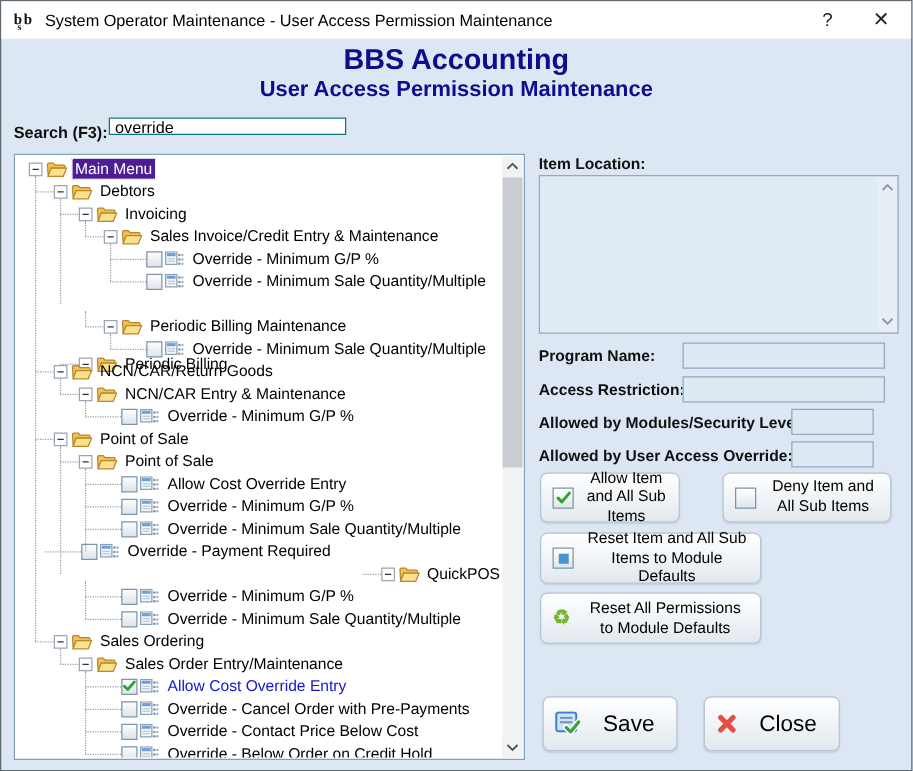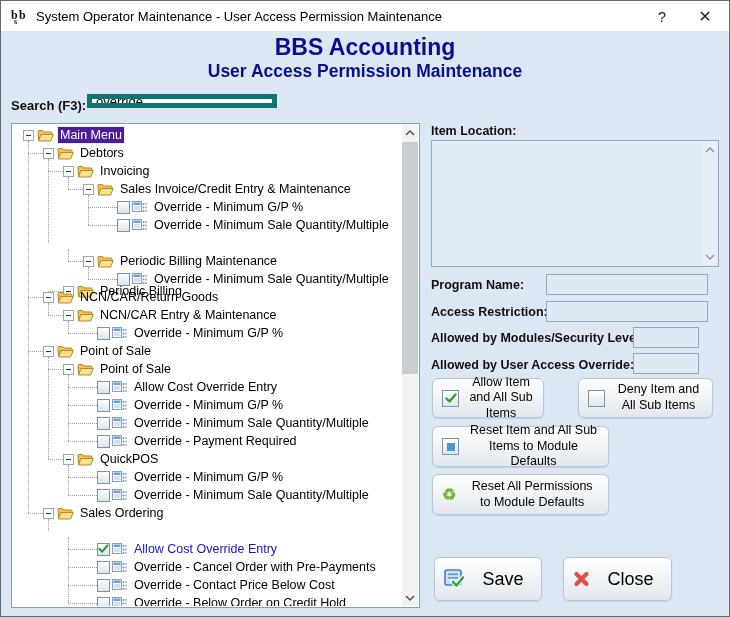--- a/index.html
+++ b/index.html
@@ -14,21 +14,21 @@
   .title-text { margin-left:8px; font-size:13px; color:#000; }
   .tb-btn { position:absolute; top:0; width:40px; height:30px; display:flex; align-items:center; justify-content:center; font-size:15px; color:#222; cursor:default; }
   .tb-help { right:47px; }
   .tb-close { right:4px; font-size:16px; }
   
   .h-app { position:absolute; left:0; top:33px; width:100%; text-align:center; font-size:23px; font-weight:bold; color:#0d0d8e; }
   .h-screen { position:absolute; left:0; top:60px; width:100%; text-align:center; font-size:17.5px; font-weight:bold; color:#0d0d8e; }
   
   .lbl { position:absolute; font-size:12.5px; font-weight:bold; color:#111; white-space:nowrap; }
   .search-lbl { left:10px; top:97px; font-size:13px; }
-  .search-input { position:absolute; left:86px; top:93px; width:190px; height:14px; border:5px solid #0f766e; background:#fff; font-family:"Liberation Sans",sans-serif; font-size:13px; padding:0 4px; color:#000; }
+  .search-input { position:absolute; left:86px; top:93px; width:190px; height:14px; border:1px solid #0f766e; background:#fff; font-family:"Liberation Sans",sans-serif; font-size:13px; padding:0 4px; color:#000; }
   
   .tree { position:absolute; left:10px; top:122px; width:409px; height:485px; background:#fff; border:1px solid #82a0ba; }
   .tree-content { position:absolute; left:1px; top:0; right:17px; bottom:1px; overflow:hidden; }
   .trow { position:absolute; left:0; width:100%; height:18px; display:flex; align-items:center; font-size:12.5px; color:#000; white-space:nowrap; }
   .conn { display:inline-block; height:0; border-top:1px dotted #9aa0a6; flex:0 0 auto; }
   .minus { flex:0 0 auto; width:11px; height:11px; border:1px solid #9aa7b4; background:#fff; display:flex; align-items:center; justify-content:center; margin-right:3px; }
   .minus i { display:block; width:5px; height:1px; background:#333; }
   .ficon { flex:0 0 auto; margin-right:4px; }
   .cb { flex:0 0 auto; width:13px; height:13px; border:1px solid #7e93a6; background:linear-gradient(180deg,#fdfdfd,#dde4ea); display:flex; align-items:center; justify-content:center; margin-right:2px; }
   .picon { flex:0 0 auto; margin-right:5px; }
@@ -296,38 +296,38 @@
             <rect x="2" y="7.5" width="6" height="1" fill="#b9c9d8"></rect>
             <circle cx="11.5" cy="3" r="1" fill="#7a91a6"></circle>
             <circle cx="14" cy="3" r="1" fill="#9db1c3"></circle>
             <circle cx="11.5" cy="6.5" r="1" fill="#7a91a6"></circle>
             <circle cx="14" cy="6.5" r="1" fill="#9db1c3"></circle>
             <circle cx="11.5" cy="10" r="1" fill="#7a91a6"></circle>
             <circle cx="14" cy="10" r="1" fill="#9db1c3"></circle>
           </svg>
           <span class="tlabel">Override - Minimum Sale Quantity/Multiple</span>
         </div>
-        <div class="trow" style="top: 308px; padding-left: 55px;">
+        <div class="trow" style="top: 308px; padding-left: 23px;">
           <span class="conn" style="width:29px"></span>
           <span class="cb"></span>
           <svg class="picon" width="15" height="13" viewBox="0 0 15 13">
             <rect x="0.5" y="0.5" width="9" height="10" fill="#f2f7fb" stroke="#8aa0b4"></rect>
             <rect x="1.5" y="1.5" width="7" height="2.5" fill="#6f9fd8"></rect>
             <rect x="2" y="5.5" width="6" height="1" fill="#b9c9d8"></rect>
             <rect x="2" y="7.5" width="6" height="1" fill="#b9c9d8"></rect>
             <circle cx="11.5" cy="3" r="1" fill="#7a91a6"></circle>
             <circle cx="14" cy="3" r="1" fill="#9db1c3"></circle>
             <circle cx="11.5" cy="6.5" r="1" fill="#7a91a6"></circle>
             <circle cx="14" cy="6.5" r="1" fill="#9db1c3"></circle>
             <circle cx="11.5" cy="10" r="1" fill="#7a91a6"></circle>
             <circle cx="14" cy="10" r="1" fill="#9db1c3"></circle>
           </svg>
           <span class="tlabel">Override - Payment Required</span>
         </div>
-        <div class="trow" style="top: 326px; padding-left: 35px;">
+        <div class="trow" style="top: 326px; padding-left: 35px; justify-content: flex-end;">
           <span class="conn" style="width:15px"></span>
           <span class="minus">
             <i></i>
           </span>
           <svg class="ficon" width="17" height="13" viewBox="0 0 17 13">
             <path d="M1 2.5 Q1 1.5 2 1.5 L5.5 1.5 L7 3 L14 3 Q15 3 15 4 L15 5.5 L4 5.5 L1.5 11.5 Z" fill="#f3c24f" stroke="#b8872c"></path>
             <path d="M4 5.5 L16.3 5.5 L13.6 12 L1.4 12 Z" fill="#fbe08e" stroke="#b8872c"></path>
           </svg>
           <span class="tlabel">QuickPOS</span>
         </div>
@@ -368,20 +368,31 @@
         <div class="trow" style="top: 380px; padding-left: 15px;">
           <span class="conn" style="width:15px"></span>
           <span class="minus">
             <i></i>
           </span>
           <svg class="ficon" width="17" height="13" viewBox="0 0 17 13">
             <path d="M1 2.5 Q1 1.5 2 1.5 L5.5 1.5 L7 3 L14 3 Q15 3 15 4 L15 5.5 L4 5.5 L1.5 11.5 Z" fill="#f3c24f" stroke="#b8872c"></path>
             <path d="M4 5.5 L16.3 5.5 L13.6 12 L1.4 12 Z" fill="#fbe08e" stroke="#b8872c"></path>
           </svg>
           <span class="tlabel">Sales Ordering</span>
+        </div>
+        <div class="trow" style="top: 398px; padding-left: 35px;">
+          <span class="conn" style="width:15px"></span>
+          <span class="minus">
+            <i></i>
+          </span>
+          <svg class="ficon" width="17" height="13" viewBox="0 0 17 13">
+            <path d="M1 2.5 Q1 1.5 2 1.5 L5.5 1.5 L7 3 L14 3 Q15 3 15 4 L15 5.5 L4 5.5 L1.5 11.5 Z" fill="#f3c24f" stroke="#b8872c"></path>
+            <path d="M4 5.5 L16.3 5.5 L13.6 12 L1.4 12 Z" fill="#fbe08e" stroke="#b8872c"></path>
+          </svg>
+          <span class="tlabel">Sales Order Entry/Maintenance</span>
         </div>
         <div class="trow checked" style="top: 416px; padding-left: 55px;">
           <span class="conn" style="width:29px"></span>
           <span class="cb">
             <svg width="11" height="10" viewBox="0 0 11 10">
               <path d="M1.5 5 L4.2 7.6 L9.5 1.5" stroke="#2fa12f" stroke-width="2.2" fill="none" stroke-linecap="round" stroke-linejoin="round"></path>
             </svg>
           </span>
           <svg class="picon" width="15" height="13" viewBox="0 0 15 13">
             <rect x="0.5" y="0.5" width="9" height="10" fill="#f2f7fb" stroke="#8aa0b4"></rect>

